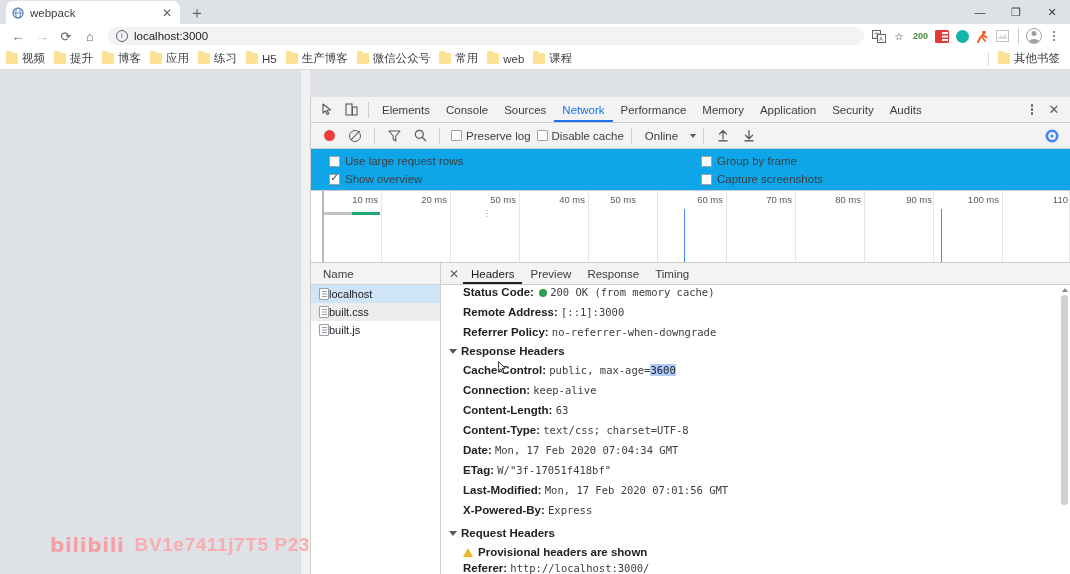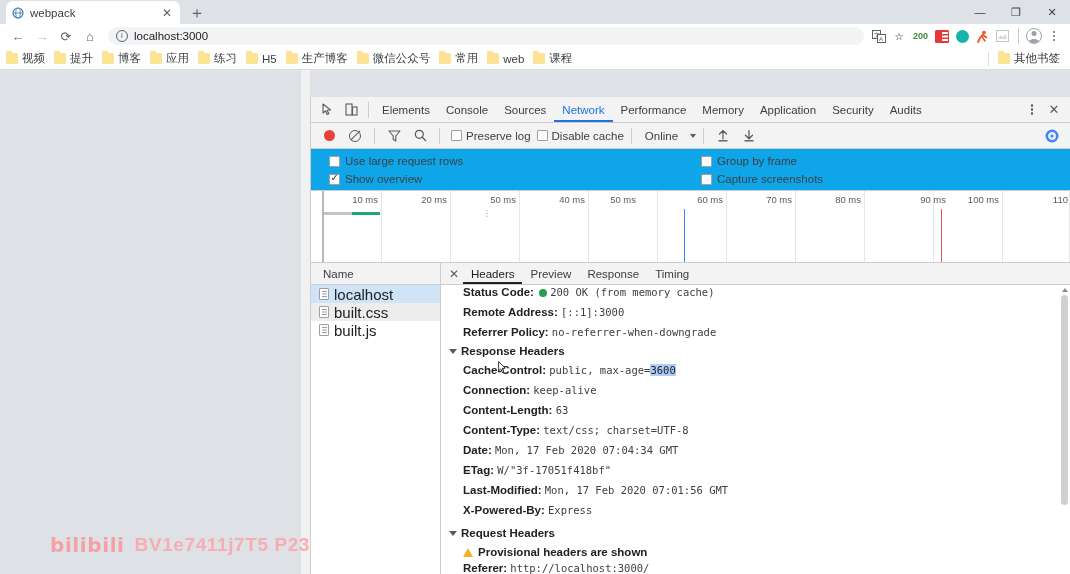--- a/index.html
+++ b/index.html
@@ -243,21 +243,21 @@
     display: flex; flex-direction: column; background: #fff; min-width: 0;
   }
   .req-head {
     height: 22px; flex: 0 0 22px; background: #f3f3f3;
     border-bottom: 1px solid #cdcdcd; display: flex; align-items: center;
     padding-left: 12px; font-size: 11.5px; color: #3c4043;
   }
   .req-list { flex: 1 1 auto; overflow: hidden; background: #fff; }
   .req-row {
     height: 18px; display: flex; align-items: center; padding-left: 8px;
-    font-size: 15px; color: #202124; gap: 5px;
+    font-size: 11px; color: #202124; 
   }
   .req-row.selected { background: #cfe4f7; }
   .req-row.hover { background: #ededed; }
   .file-ico {
     width: 10px; height: 12px; flex: 0 0 10px; background: #fff;
     border: 1px solid #9aa0a6; border-radius: 1px; position: relative;
   }
   .file-ico::after {
     content: ""; position: absolute; left: 1.5px; top: 2px; width: 5px; height: 1px;
     background: #9aa0a6; box-shadow: 0 2.5px 0 #9aa0a6, 0 5px 0 #9aa0a6;
@@ -606,21 +606,21 @@
         <div class="ov-tick-lbl" style="left:277px;">40 ms</div>
         <div class="ov-tick" style="left:346px;"></div>
         <div class="ov-tick-lbl" style="left:328px;text-align:center;">50 ms</div>
         <div class="ov-tick" style="left:415px;"></div>
         <div class="ov-tick-lbl" style="left:415px;">60 ms</div>
         <div class="ov-tick" style="left:484px;"></div>
         <div class="ov-tick-lbl" style="left:484px;">70 ms</div>
         <div class="ov-tick" style="left:553px;"></div>
         <div class="ov-tick-lbl" style="left:553px;">80 ms</div>
         <div class="ov-tick" style="left:622px;"></div>
-        <div class="ov-tick-lbl" style="left:638px;">90 ms</div>
+        <div class="ov-tick-lbl" style="left:624px;">90 ms</div>
         <div class="ov-tick" style="left:691px;"></div>
         <div class="ov-tick-lbl" style="left:691px;">100 ms</div>
         <div class="ov-tick" style="left:758px;"></div>
         <div class="ov-tick-lbl" style="left:760px;">110</div>
       </div>
       <div class="ov-left-edge"></div>
       <div class="ov-bar-grey"></div>
       <div class="ov-bar-green"></div>
       <div class="ov-dots">⋮</div>
       <div class="ov-line-blue"></div>

